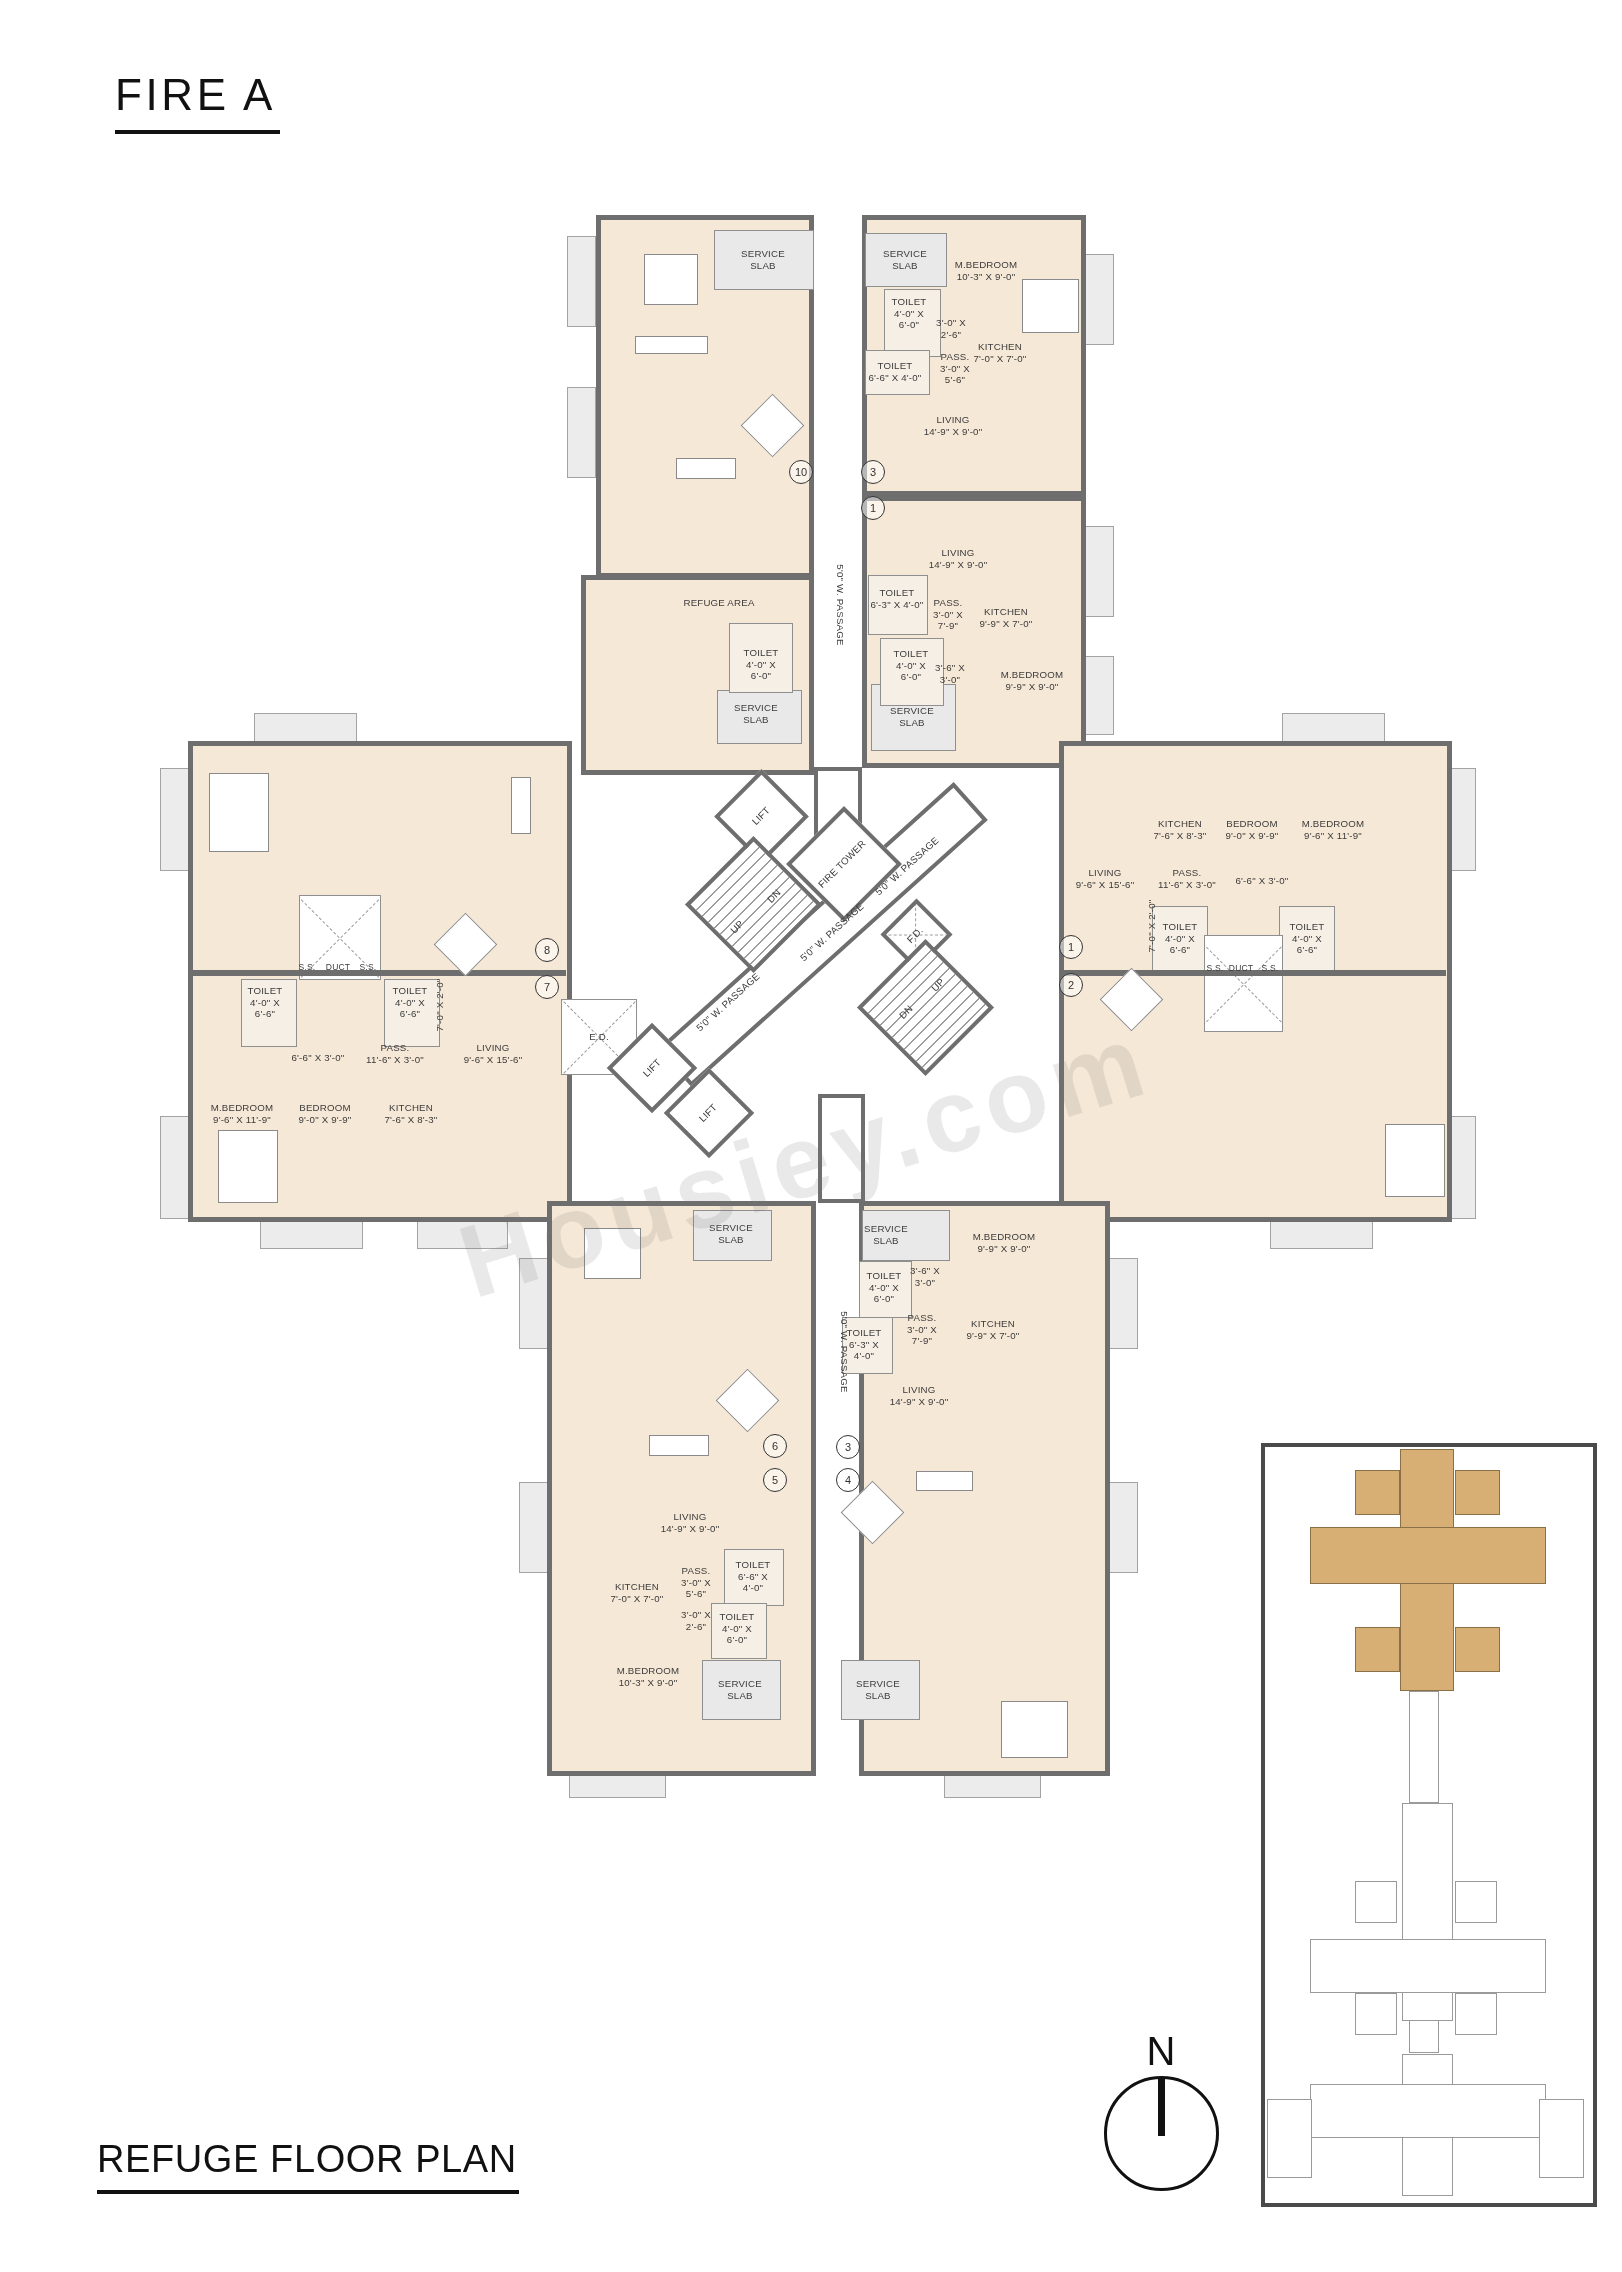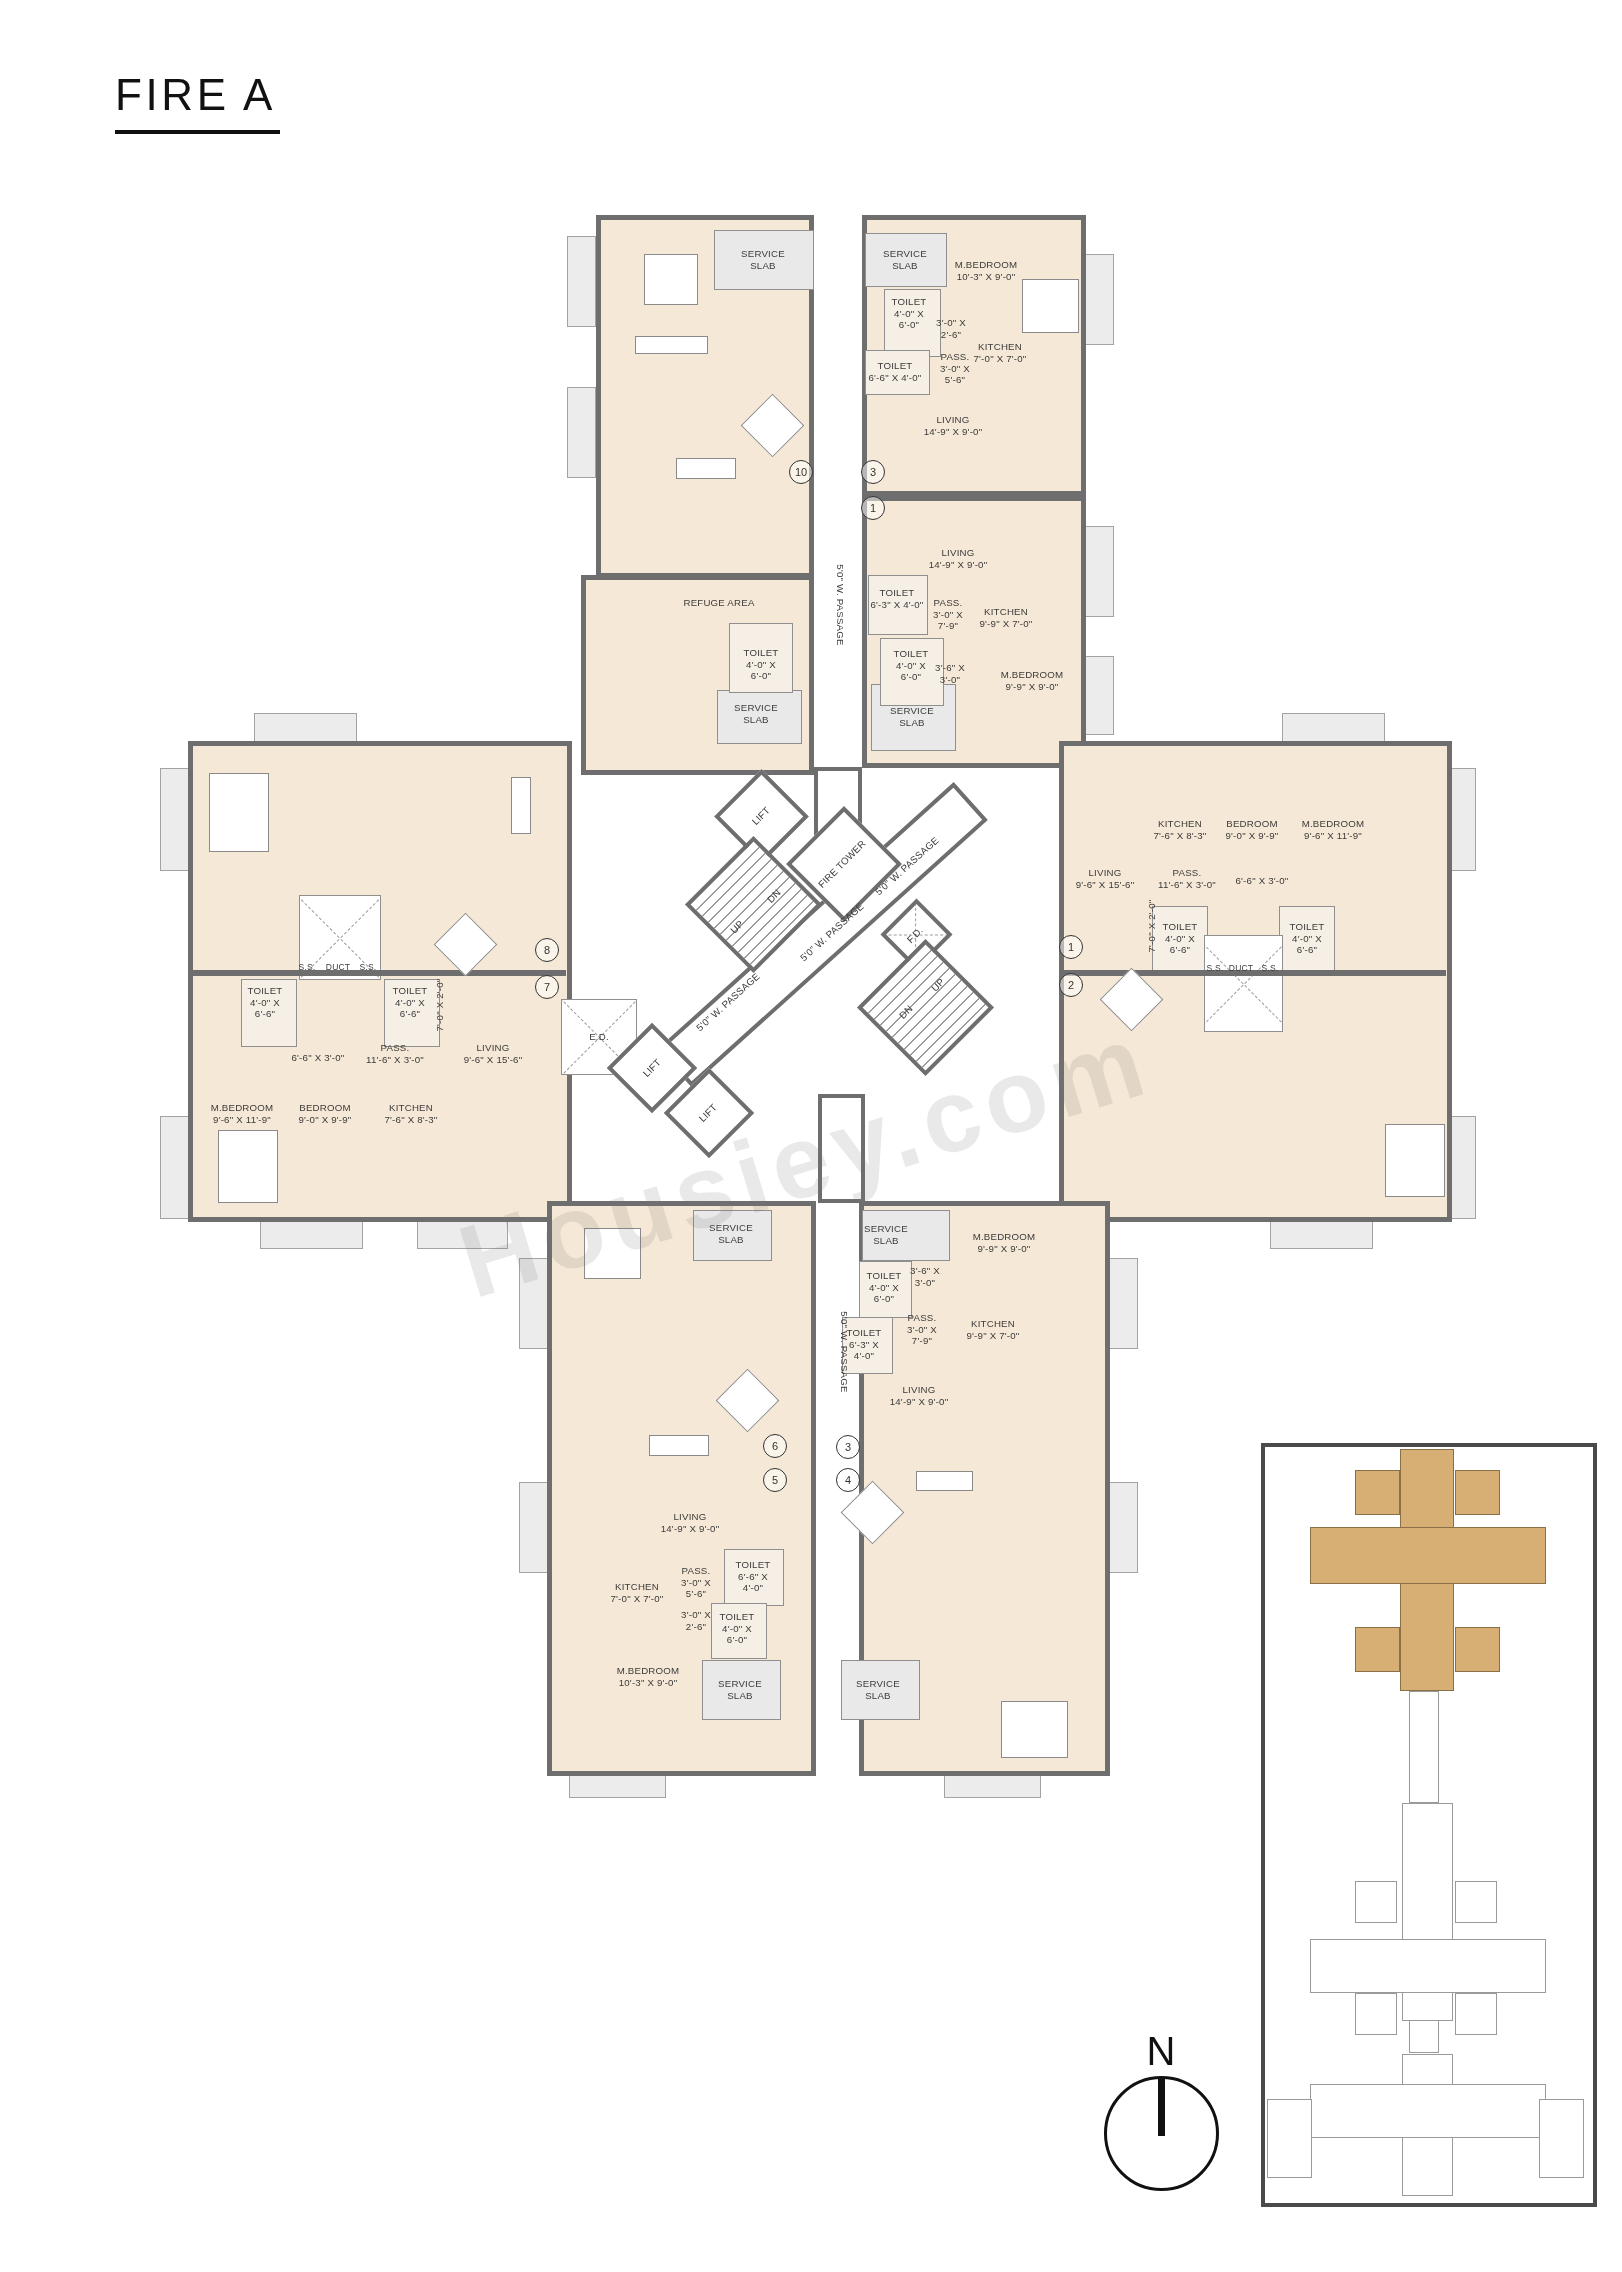--- a/index.html
+++ b/index.html
@@ -32,20 +32,21 @@
 </head>
 <body>
 
 <div id="canvas">
   <div class="title-top"><span>FIRE A</span></div>
   <div class="keyplan-box"></div>
   <div class="north-circle"></div>
   <div class="north-line"></div>
   <div class="north-n">N</div>
   <div class="watermark">Housiey.com</div>
+  <div class="title-bottom"><span>REFUGE FLOOR PLAN</span></div>
 <div class="blk balcony" style="left: 160px; top: 768px; width: 29px; height: 103px;"></div>
     <div class="blk balcony" style="left: 160px; top: 1116px; width: 29px; height: 103px;"></div>
     <div class="blk balcony" style="left: 254px; top: 713px; width: 103px; height: 30px;"></div>
     <div class="blk balcony" style="left: 260px; top: 1219px; width: 103px; height: 30px;"></div>
     <div class="blk balcony" style="left: 417px; top: 1219px; width: 91px; height: 30px;"></div>
     <div class="blk balcony" style="left: 1447px; top: 768px; width: 29px; height: 103px;"></div>
     <div class="blk balcony" style="left: 1447px; top: 1116px; width: 29px; height: 103px;"></div>
     <div class="blk balcony" style="left: 1282px; top: 713px; width: 103px; height: 30px;"></div>
     <div class="blk balcony" style="left: 1270px; top: 1219px; width: 103px; height: 30px;"></div>
     <div class="blk balcony" style="left: 567px; top: 236px; width: 29px; height: 91px;"></div>

